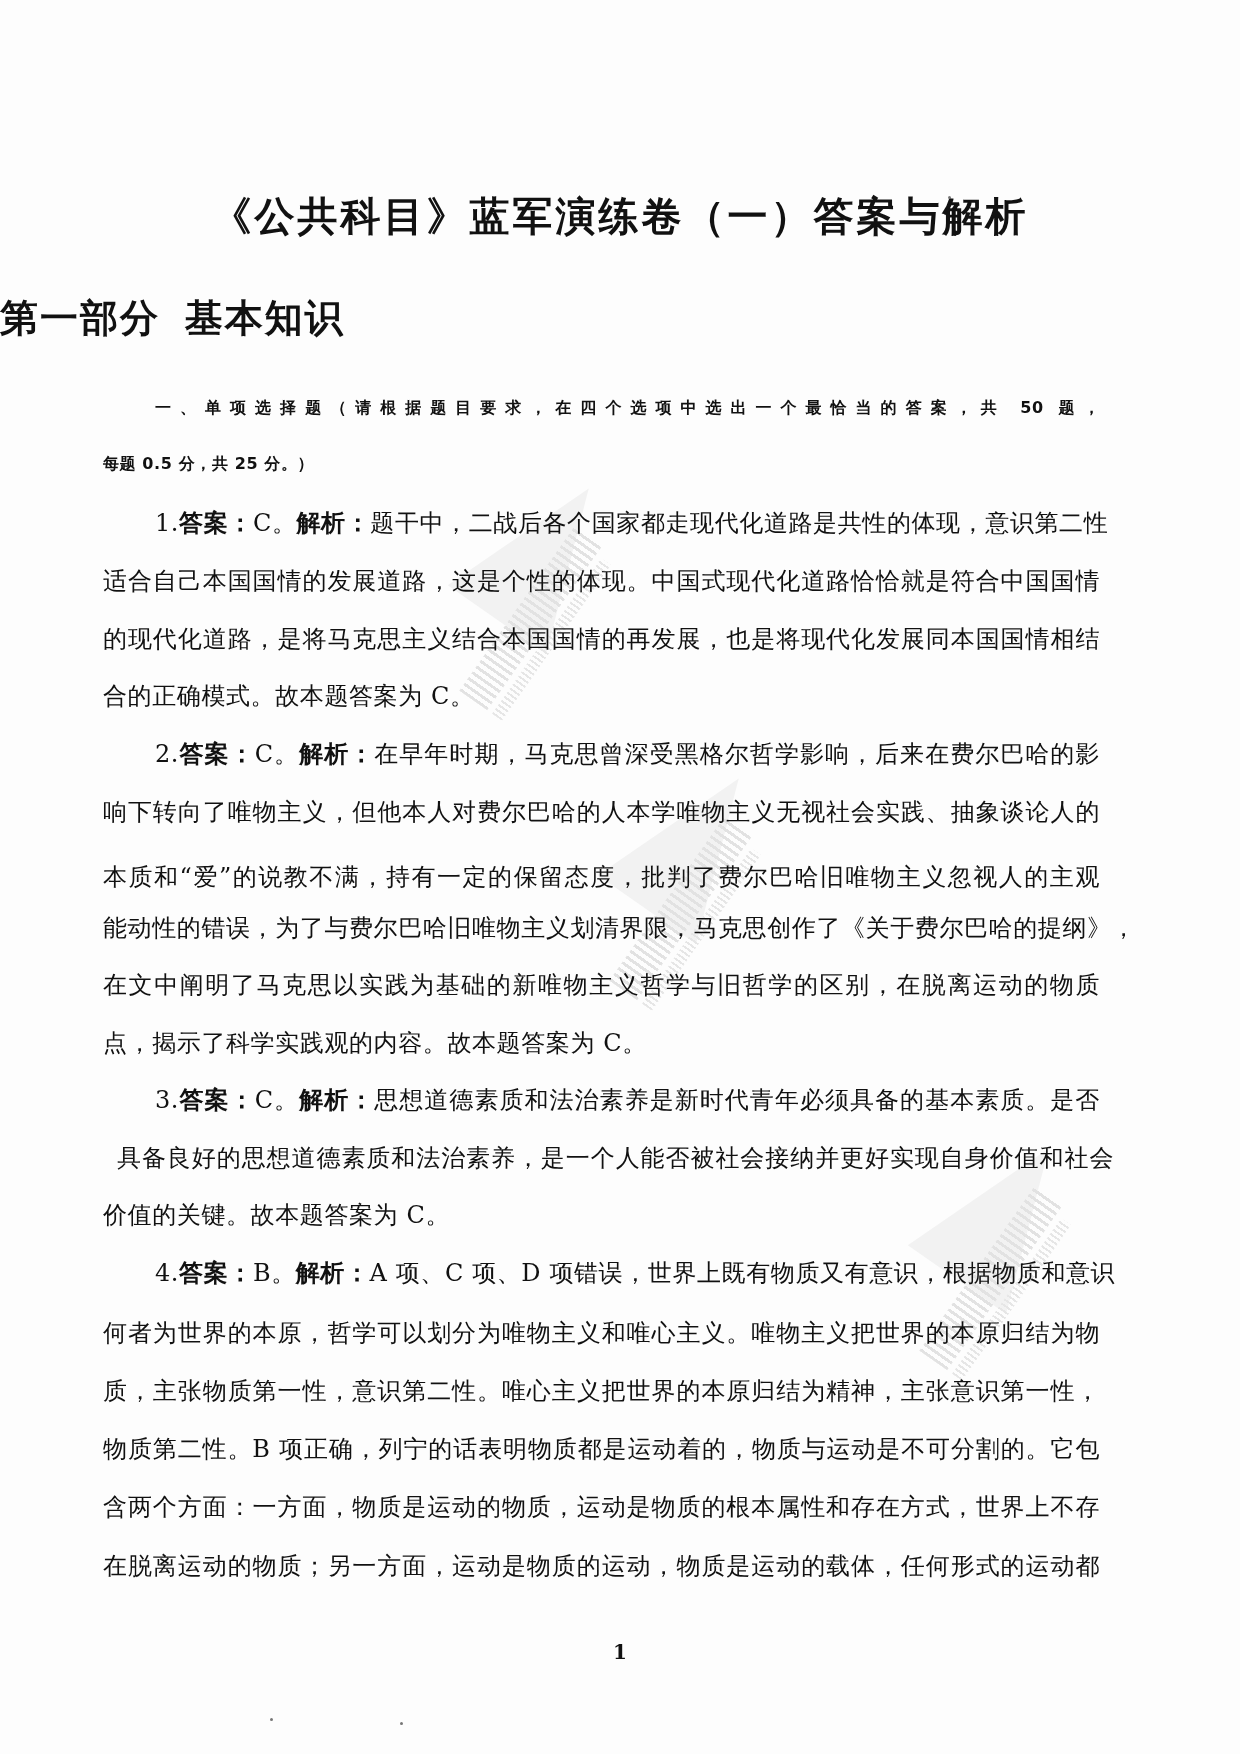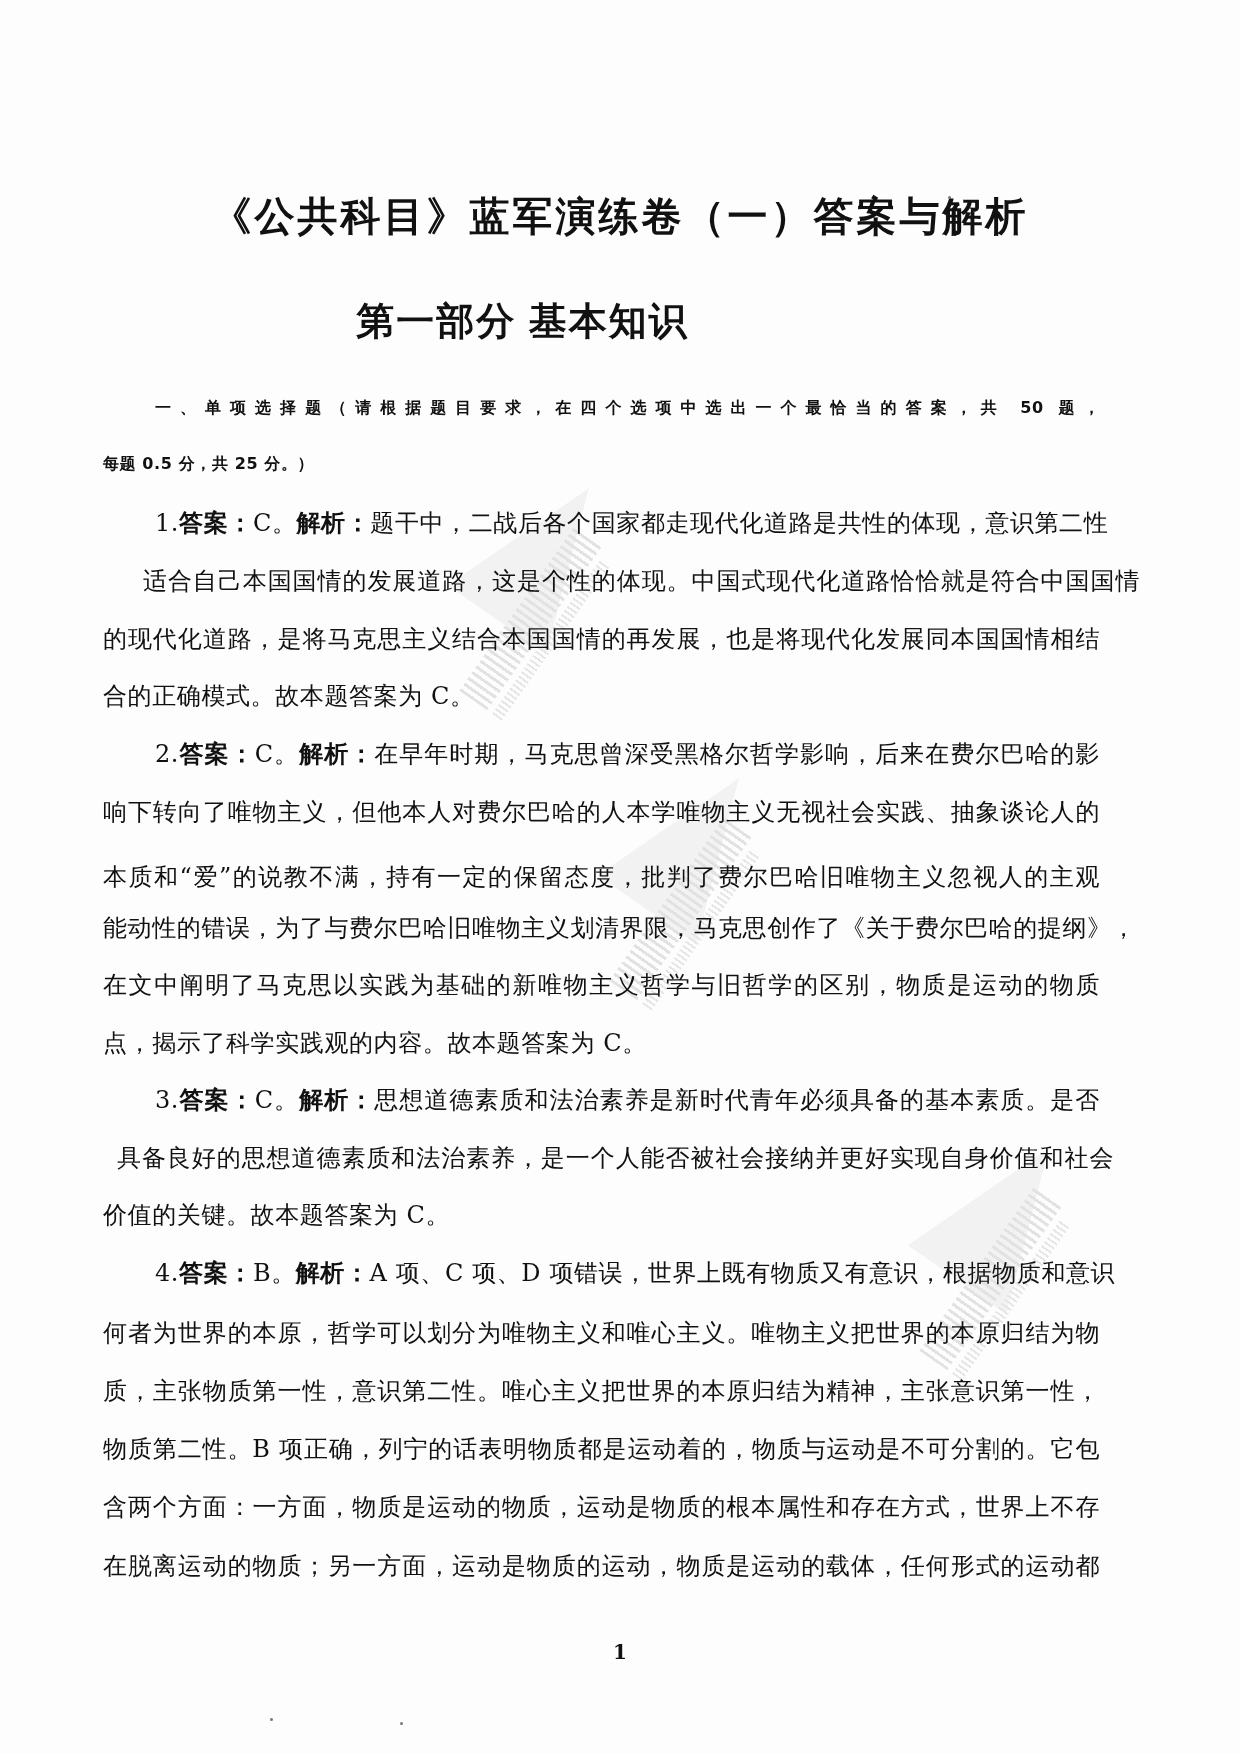--- a/index.html
+++ b/index.html
@@ -2,22 +2,22 @@
 <html><head>
 <meta charset="utf-8">
 <style>
   html, body { margin: 0; padding: 0; background: #ffffff; }
   body { width: 1240px; height: 1754px; position: relative; overflow: hidden;
          font-family: "DejaVu Serif", "Liberation Serif", serif; color: #111; }
   .page { position: absolute; left: 0; top: 0; width: 1240px; height: 1754px; background: #fdfdfd; }
   .title { position: absolute; top: 190px; left: 0; width: 1240px; text-align: center;
            font-family: "DejaVu Sans", "Liberation Sans", sans-serif; font-weight: bold;
            font-size: 40px; letter-spacing: 3px; line-height: 52px; }
-  .subtitle { position: absolute; top: 296px; left: 0; width: 1045px; text-align: center;
-              font-family: Liberation Sans, sans-serif; font-weight: bold;
+  .subtitle { position: absolute; top: 296px; left: 0; width: 1045px; 
+              font-family: Liberation Mono, monospace; font-weight: bold;
               font-size: 38px; letter-spacing: 2px; line-height: 50px; }
   .line { position: absolute; left: 103px; width: 997px; height: 40px; line-height: 40px;
           font-size: 24px; white-space: nowrap; letter-spacing: 0.6px; text-align: justify;
           text-align-last: justify; }
   .line.indent { left: 155px; width: 945px; }
   .line.last { text-align-last: left; }
   .bold { font-family: "DejaVu Sans", "Liberation Sans", sans-serif; font-weight: bold; }
   .section-line { font-family: "DejaVu Sans", "Liberation Sans", sans-serif; font-weight: bold; font-size: 16px; }
   .pagenum { position: absolute; top: 1640px; left: 0; width: 1240px; text-align: center;
              font-size: 20px; font-weight: bold; }
@@ -55,31 +55,31 @@
 
   <div class="title">《公共科目》蓝军演练卷（一）答案与解析</div>
   <div class="subtitle">第一部分 基本知识</div>
 
   <div class="line indent section-line" style="top:388px;">一、单项选择题（请根据题目要求，在四个选项中选出一个最恰当的答案，共 50 题，</div>
   <div class="line last section-line" style="top:444px;">每题 0.5 分，共 25 分。）</div>
 
   <div class="line indent" style="top:503px;">
     <span>1.</span><span class="bold">答案：</span><span>C。</span><span class="bold">解析：</span><span>题干中，二战后各个国家都走现代化道路是共性的体现，意识第二性</span>
   </div>
-  <div class="line" style="top:561px;margin-left:40px;">适合自己本国国情的发展道路，这是个性的体现。中国式现代化道路恰恰就是符合中国国情</div>
+  <div class="line" style="top:561px;">适合自己本国国情的发展道路，这是个性的体现。中国式现代化道路恰恰就是符合中国国情</div>
   <div class="line" style="top:619px;">的现代化道路，是将马克思主义结合本国国情的再发展，也是将现代化发展同本国国情相结</div>
   <div class="line last" style="top:676px;">合的正确模式。故本题答案为 C。</div>
 
   <div class="line indent" style="top:734px;">
     <span>2.</span><span class="bold">答案：</span><span>C。</span><span class="bold">解析：</span><span>在早年时期，马克思曾深受黑格尔哲学影响，后来在费尔巴哈的影</span>
   </div>
   <div class="line" style="top:792px;">响下转向了唯物主义，但他本人对费尔巴哈的人本学唯物主义无视社会实践、抽象谈论人的</div>
   <div class="line" style="top:851px;margin-top:6px;">本质和“爱”的说教不满，持有一定的保留态度，批判了费尔巴哈旧唯物主义忽视人的主观</div>
   <div class="line" style="top:908px;">能动性的错误，为了与费尔巴哈旧唯物主义划清界限，马克思创作了《关于费尔巴哈的提纲》，</div>
-  <div class="line" style="top:965px;">在文中阐明了马克思以实践为基础的新唯物主义哲学与旧哲学的区别，物质是运动的物质</div>
+  <div class="line" style="top:965px;">在文中阐明了马克思以实践为基础的新唯物主义哲学与旧哲学的区别，在脱离运动的物质</div>
   <div class="line last" style="top:1023px;">点，揭示了科学实践观的内容。故本题答案为 C。</div>
 
   <div class="line indent" style="top:1080px;">
     <span>3.</span><span class="bold">答案：</span><span>C。</span><span class="bold">解析：</span><span>思想道德素质和法治素养是新时代青年必须具备的基本素质。是否</span>
   </div>
   <div class="line" style="top:1138px;margin-left:14px;">具备良好的思想道德素质和法治素养，是一个人能否被社会接纳并更好实现自身价值和社会</div>
   <div class="line last" style="top:1195px;">价值的关键。故本题答案为 C。</div>
 
   <div class="line indent" style="top:1253px;">
     <span>4.</span><span class="bold">答案：</span><span>B。</span><span class="bold">解析：</span><span>A 项、C 项、D 项错误，世界上既有物质又有意识，根据物质和意识</span>

